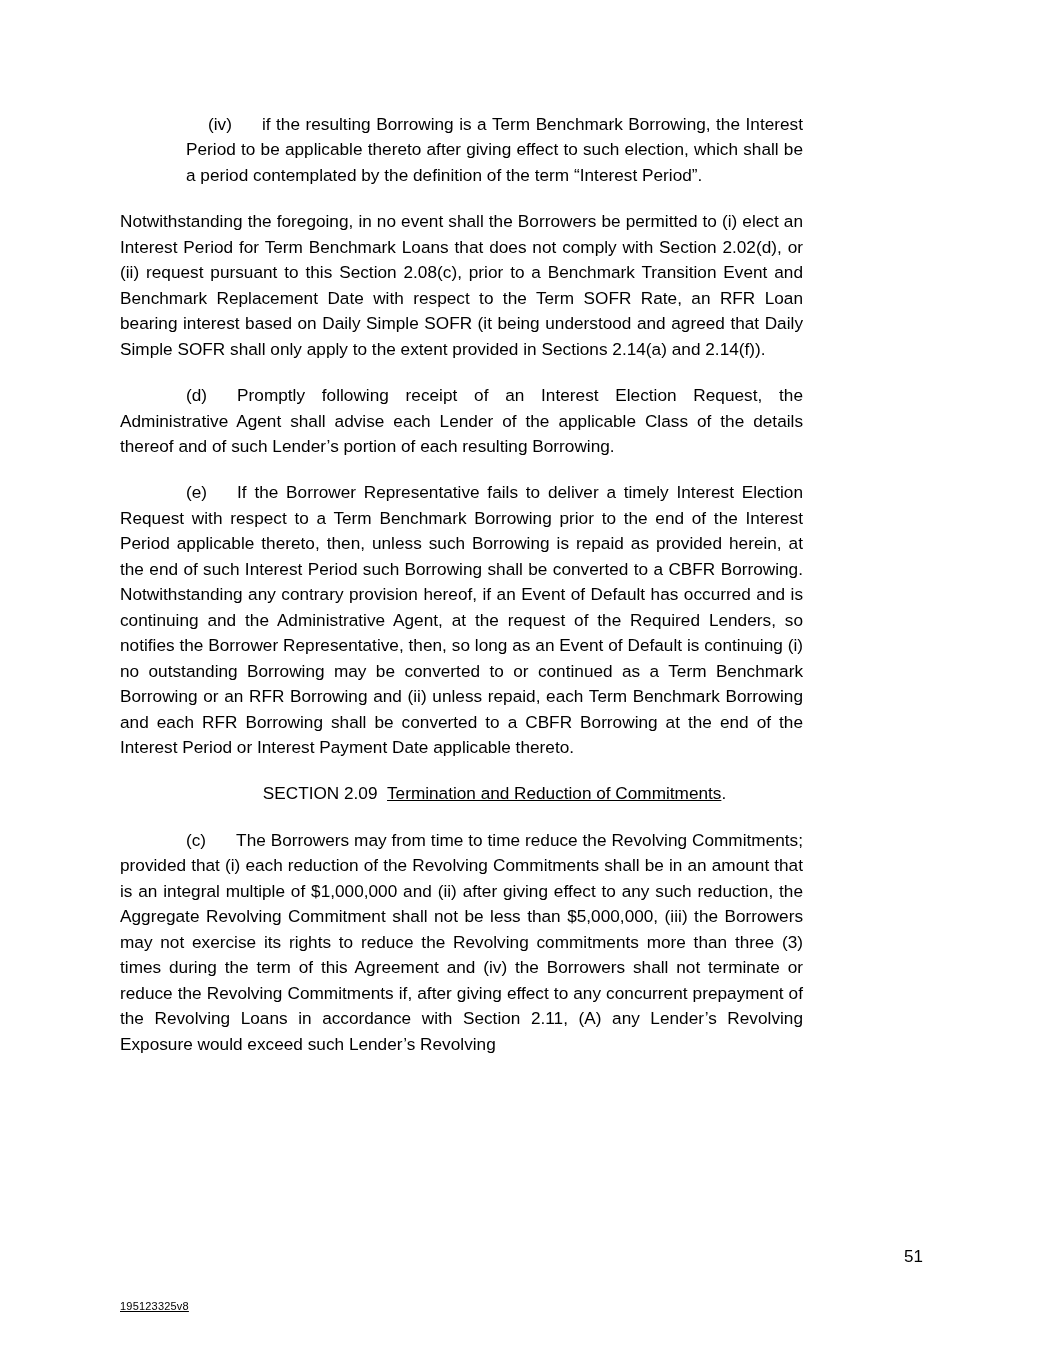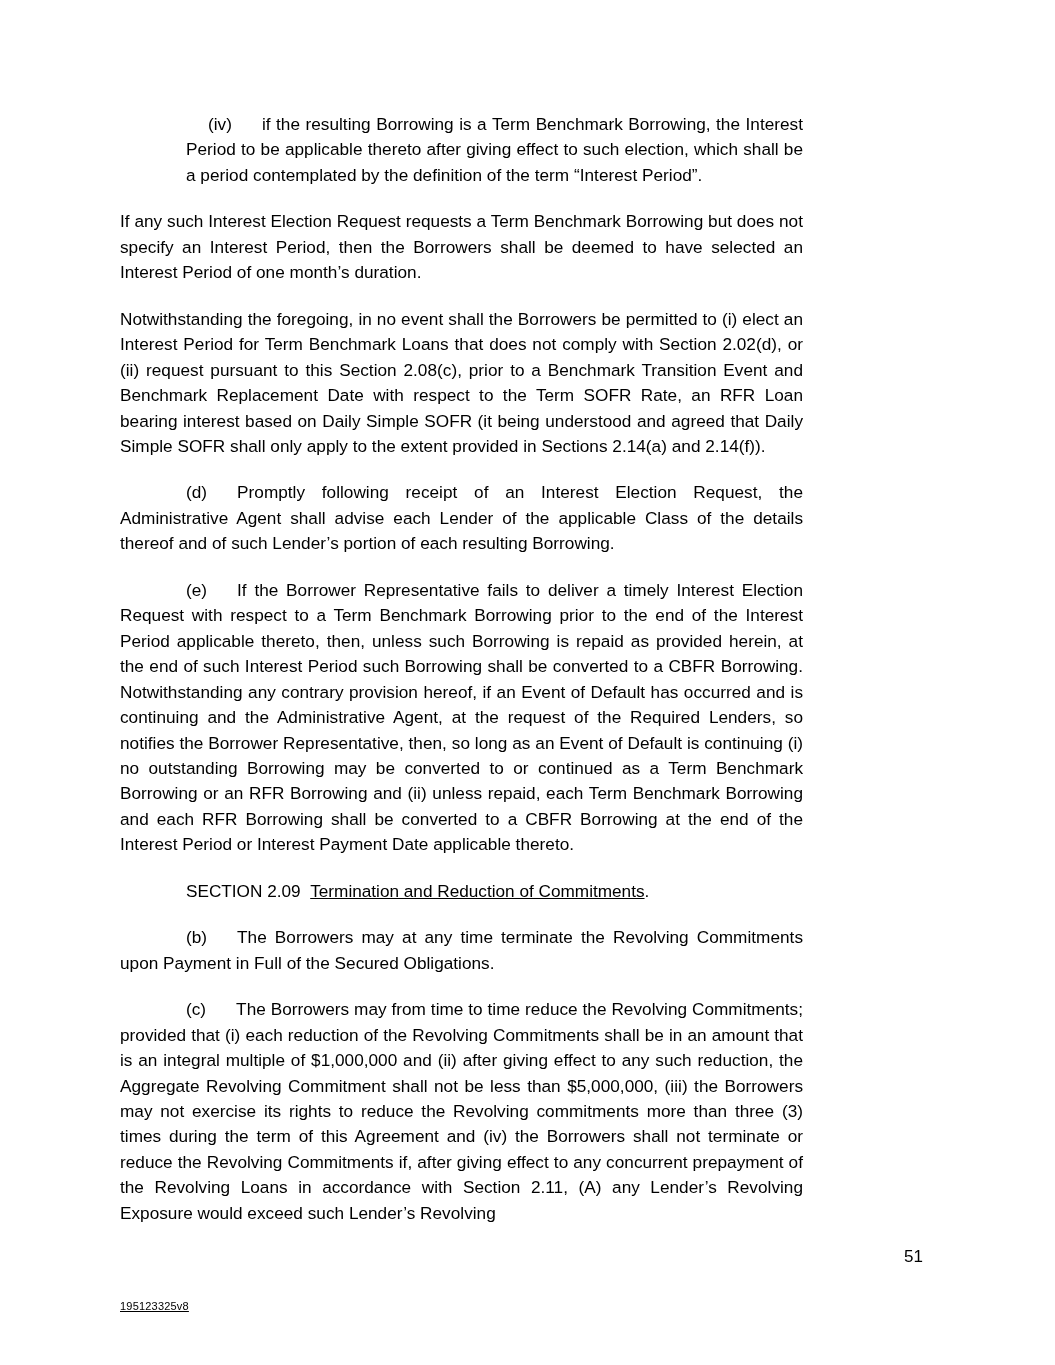--- a/index.html
+++ b/index.html
@@ -43,20 +43,21 @@
     display: inline-block;
     width: 22px;
   }
   .u {
   }
   .section-head {
     font-size: 17.2px;
     line-height: 1.48;
     margin: 0 0 21px 0;
     text-indent: 66px;
+    text-align: center;
   }
   .section-head .title {
     text-decoration: underline;
   }
   .pagenum {
     position: absolute;
     left: 0;
     right: 0;
     top: 1247px;
     text-align: right;
@@ -73,33 +74,29 @@
 </style>
 </head>
 <body>
 
 <div class="page">
 
   <p class="para indent-block">
     <span class="tab-gap-sm"></span><span>(iv)</span><span class="tab-gap"></span><span>if the resulting Borrowing is a Term Benchmark Borrowing, the Interest Period to be applicable thereto after giving effect to such election, which shall be a period contemplated by the definition of the term “Interest Period”.</span>
   </p>
 
-  <p class="para">
-    <span>If any such Interest Election Request requests a Term Benchmark Borrowing but does not specify an Interest Period, then the Borrowers shall be deemed to have selected an Interest Period of one month’s duration.</span>
-  </p>
 
   <p class="para"><span>Notwithstanding the foregoing, in no event shall the Borrowers be permitted to (i) elect an Interest Period for Term Benchmark Loans that does not comply with </span><span class="u">Section 2.02(d)</span><span>, or (ii) request pursuant to this Section 2.08(c), prior to a Benchmark Transition Event and Benchmark Replacement Date with respect to the Term SOFR Rate, an RFR Loan bearing interest based on Daily Simple SOFR (it being understood and agreed that Daily Simple SOFR shall only apply to the extent provided in Sections 2.14(a) and 2.14(f)).</span></p>
 
   <p class="para first-indent"><span>(d)</span><span class="tab-gap"></span><span>Promptly following receipt of an Interest Election Request, the Administrative Agent shall advise each Lender of the applicable Class of the details thereof and of such Lender’s portion of each resulting Borrowing.</span></p>
 
   <p class="para first-indent"><span>(e)</span><span class="tab-gap"></span><span>If the Borrower Representative fails to deliver a timely Interest Election Request with respect to a Term Benchmark Borrowing prior to the end of the Interest Period applicable thereto, then, unless such Borrowing is repaid as provided herein, at the end of such Interest Period such Borrowing shall be converted to a CBFR Borrowing.  Notwithstanding any contrary provision hereof, if an Event of Default has occurred and is continuing and the Administrative Agent, at the request of the Required Lenders, so notifies the Borrower Representative, then, so long as an Event of Default is continuing (i) no outstanding Borrowing may be converted to or continued as a Term Benchmark Borrowing or an RFR Borrowing and (ii) unless repaid, each Term Benchmark Borrowing and each RFR Borrowing shall be converted to a CBFR Borrowing at the end of the Interest Period or Interest Payment Date applicable thereto.</span></p>
 
   <p class="section-head"><span>SECTION 2.09</span>&nbsp;&nbsp;<span class="title">Termination and Reduction of Commitments</span><span>.</span></p>
 
 
-  <p class="para first-indent"><span>(b)</span><span class="tab-gap"></span><span>The Borrowers may at any time terminate the Revolving Commitments upon Payment in Full of the Secured Obligations.</span></p>
 
   <p class="para first-indent"><span>(c)</span><span class="tab-gap"></span><span>The Borrowers may from time to time reduce the Revolving Commitments; </span><span class="u">provided</span><span> that (i) each reduction of the Revolving Commitments shall be in an amount that is an integral multiple of $1,000,000 and (ii) after giving effect to any such reduction, the Aggregate Revolving Commitment shall not be less than $5,000,000, (iii) the Borrowers may not exercise its rights to reduce the Revolving commitments more than three (3) times during the term of this Agreement and (iv) the Borrowers shall not terminate or reduce the Revolving Commitments if, after giving effect to any concurrent prepayment of the Revolving Loans in accordance with </span><span class="u">Section 2.11</span><span>, (A) any Lender’s Revolving Exposure would exceed such Lender’s Revolving</span></p>
 
   <div class="pagenum">51</div>
   <div class="docid">195123325v8</div>
 
 </div>
 
 </body></html>

